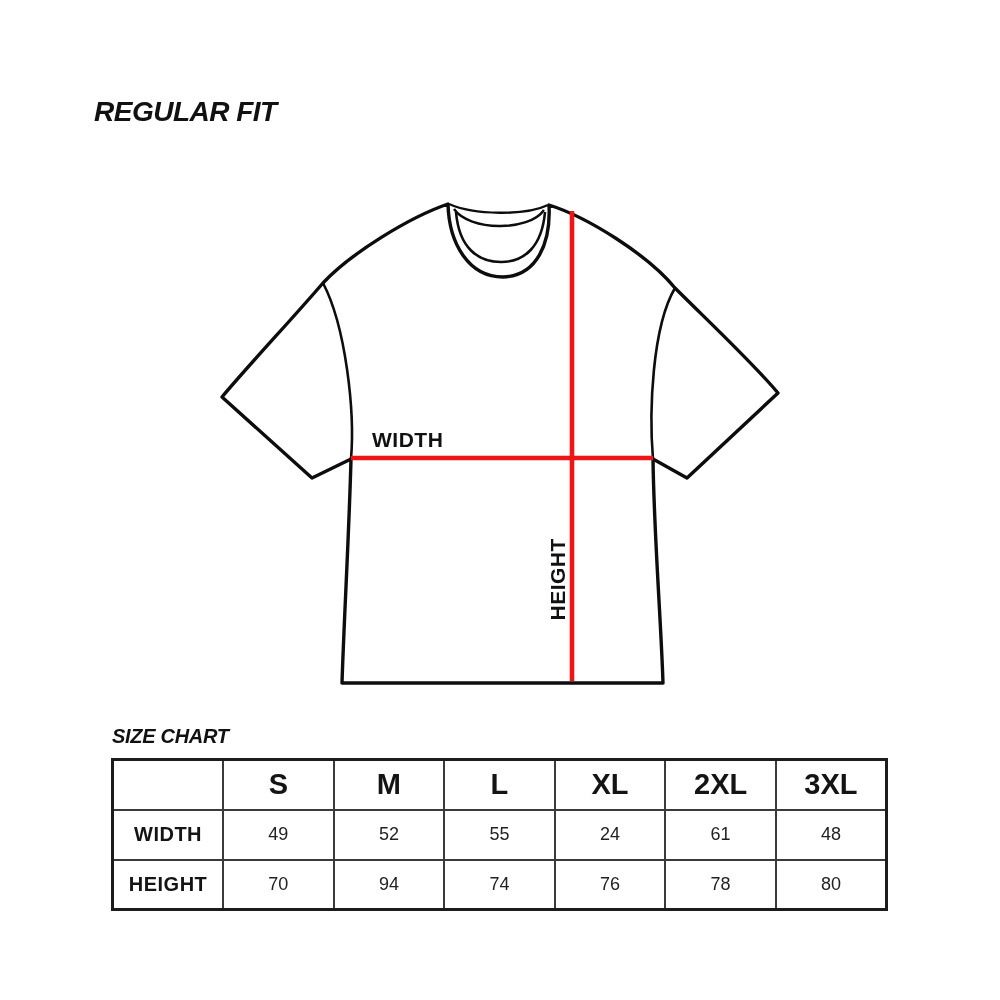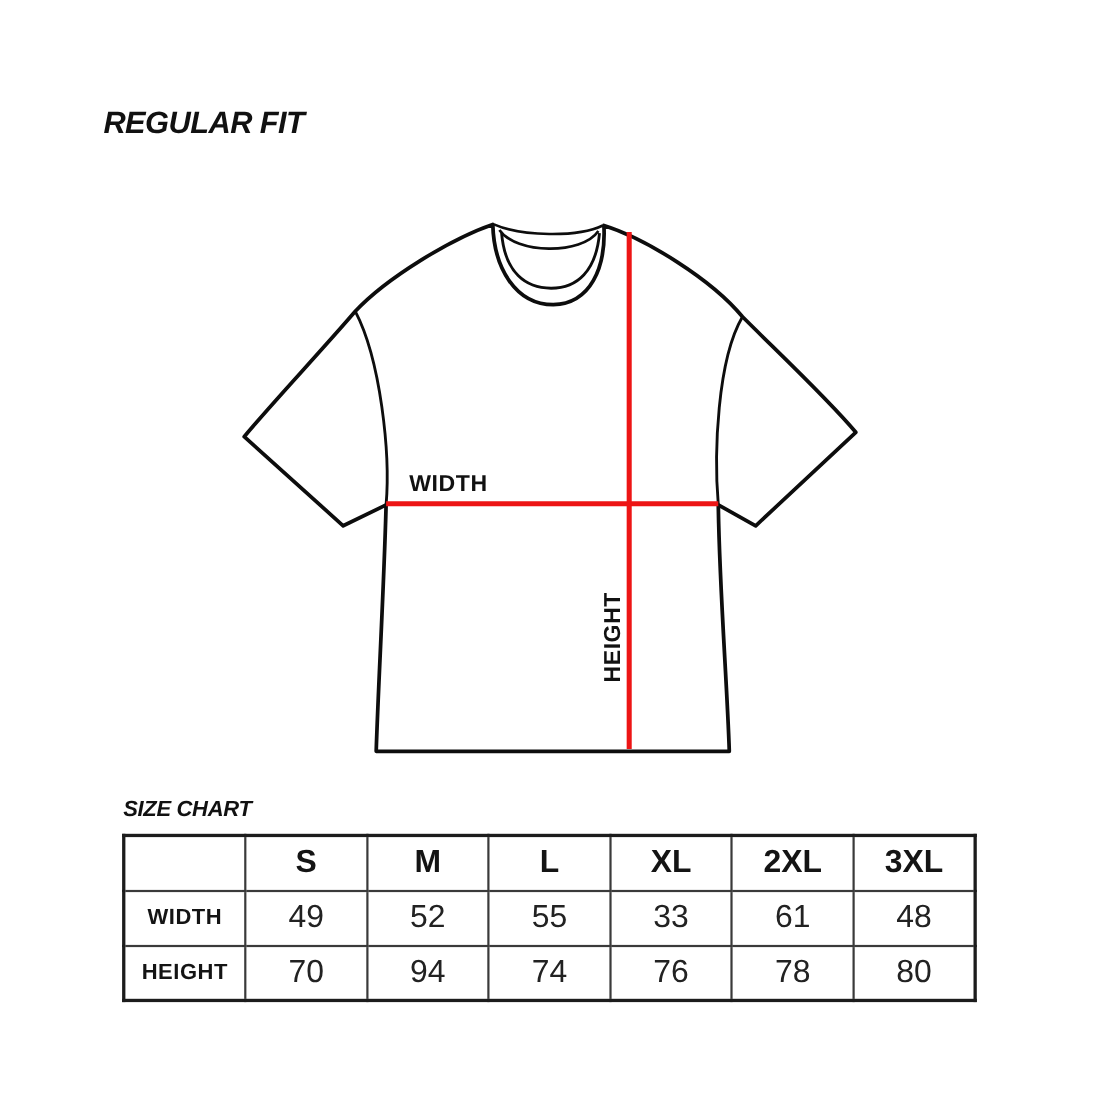--- a/index.html
+++ b/index.html
@@ -96,21 +96,21 @@
     font-weight: bold;
     color: #141414;
   }
   th.row-label {
     font-size: 20px;
     font-weight: bold;
     letter-spacing: 0.5px;
     color: #141414;
   }
   td.value-cell {
-    font-size: 29px;
+    font-size: 18px;
     font-weight: normal;
     color: #222222;
   }
 </style>
 </head>
 <body>
 
 <div class="canvas">
 
   <div class="fit-title">REGULAR FIT</div>
@@ -158,21 +158,21 @@
       <th class="size-col">L</th>
       <th class="size-col">XL</th>
       <th class="size-col">2XL</th>
       <th class="size-col">3XL</th>
     </tr>
     <tr>
       <th class="row-label">WIDTH</th>
       <td class="value-cell">49</td>
       <td class="value-cell">52</td>
       <td class="value-cell">55</td>
-      <td class="value-cell">33</td>
+      <td class="value-cell">24</td>
       <td class="value-cell">61</td>
       <td class="value-cell">48</td>
     </tr>
     <tr>
       <th class="row-label">HEIGHT</th>
       <td class="value-cell">70</td>
       <td class="value-cell">94</td>
       <td class="value-cell">74</td>
       <td class="value-cell">76</td>
       <td class="value-cell">78</td>

